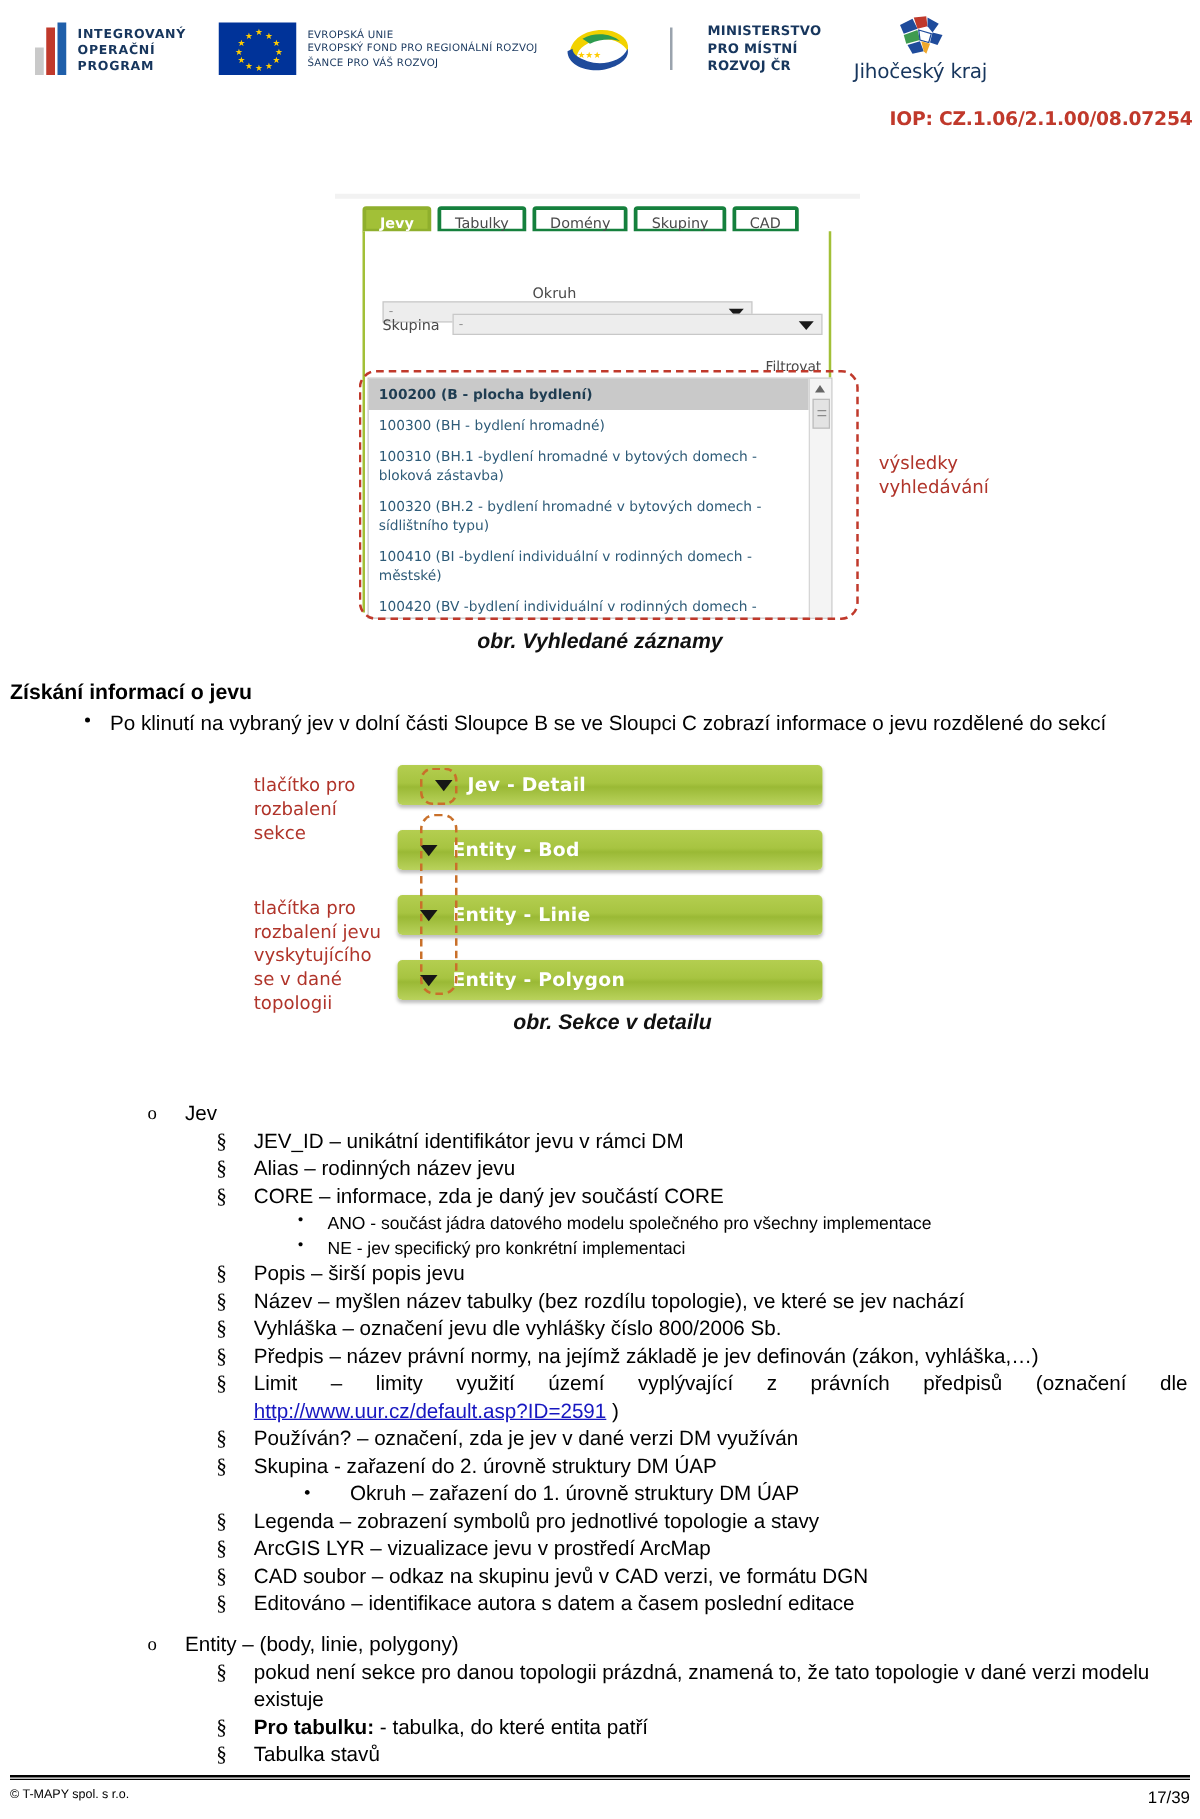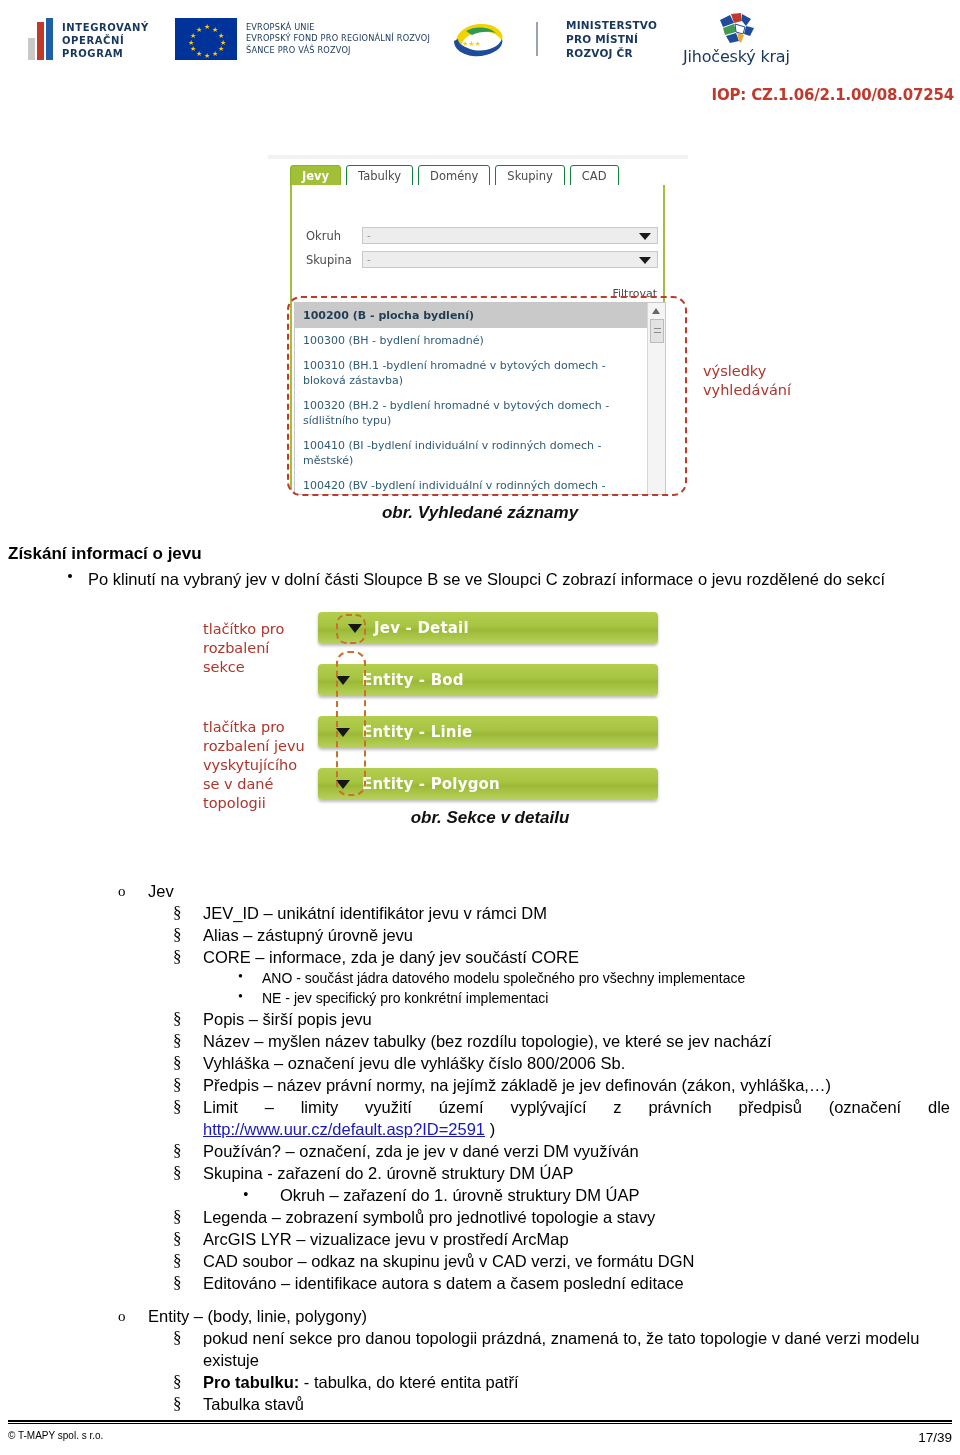--- a/index.html
+++ b/index.html
@@ -103,21 +103,21 @@
     background:#ffffff;
   }
   .shot1::before{
     content:"";
     position:absolute; left:0; top:-5px; width:420px; height:4px;
     background:#f2f2f2;
   }
   .tabs { position:absolute; left: 22px; top: 5px; display:flex; gap:5px; }
   .tab {
     height: 21px; line-height:21px; padding: 0 11px;
-    border:1px solid #15803d; border-radius:3px 3px 0 0;
+    border:3px solid #15803d; border-radius:3px 3px 0 0;
     background:#ffffff; color:#4a4a4a;
     font-family:"DejaVu Sans", sans-serif; font-size: 11.5px;
     box-sizing:border-box;
   }
   .tab.active { background:#a2c037; border-color:#8faf2d; color:#ffffff; font-weight:bold; }
 
   .panel {
     position:absolute; left: 22px; top: 25px;
     width: 375px; height: 305px;
     border-left: 2px solid #a2c037;
@@ -389,21 +389,21 @@
     <div class="tab active">Jevy</div>
     <div class="tab">Tabulky</div>
     <div class="tab">Domény</div>
     <div class="tab">Skupiny</div>
     <div class="tab">CAD</div>
   </div>
 
   <div class="panel">
 
 
-    <div class="form-row" style="left:14px; top:42px;">
+    <div class="form-row" style="left:14px; top:42px;flex-direction:column;">
       <span class="form-label">Okruh</span>
       <div class="field-select">
         <span>-</span>
         <span class="caret"></span>
       </div>
     </div>
 
     <div class="form-row" style="left:14px; top:66px;">
       <span class="form-label">Skupina</span>
       <div class="field-select">
@@ -494,21 +494,21 @@
     <span>Jev</span>
   </div>
 
   <div class="li lvl-s">
     <span class="mark">§</span>
     <span>JEV_ID – unikátní identifikátor jevu v rámci DM</span>
   </div>
 
   <div class="li lvl-s">
     <span class="mark">§</span>
-    <span>Alias – zástupný úrovně jevu</span>
+    <span>Alias – rodinných název jevu</span>
   </div>
 
   <div class="li lvl-s">
     <span class="mark">§</span>
     <span>CORE – informace, zda je daný jev součástí CORE</span>
   </div>
 
   <div class="li lvl-d">
     <span class="mark">•</span>
     <span>ANO - součást jádra datového modelu společného pro všechny implementace</span>

